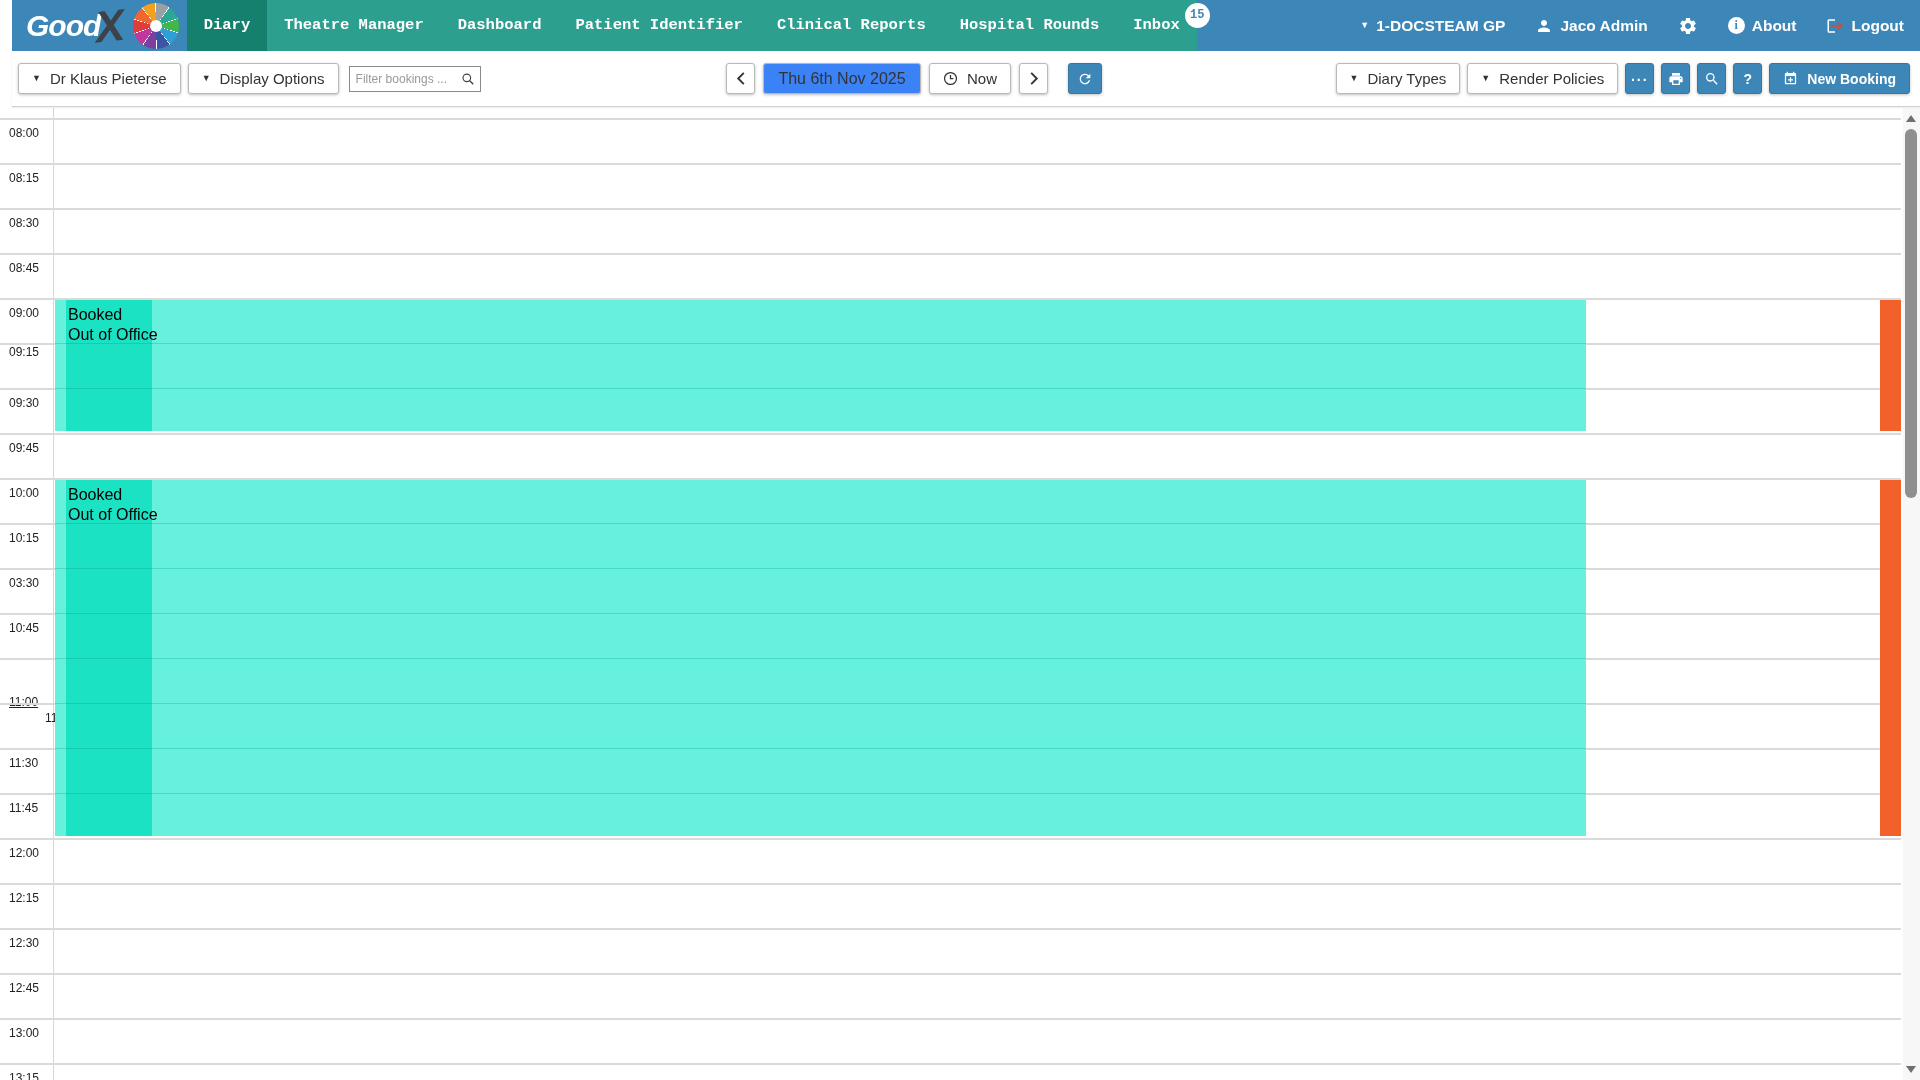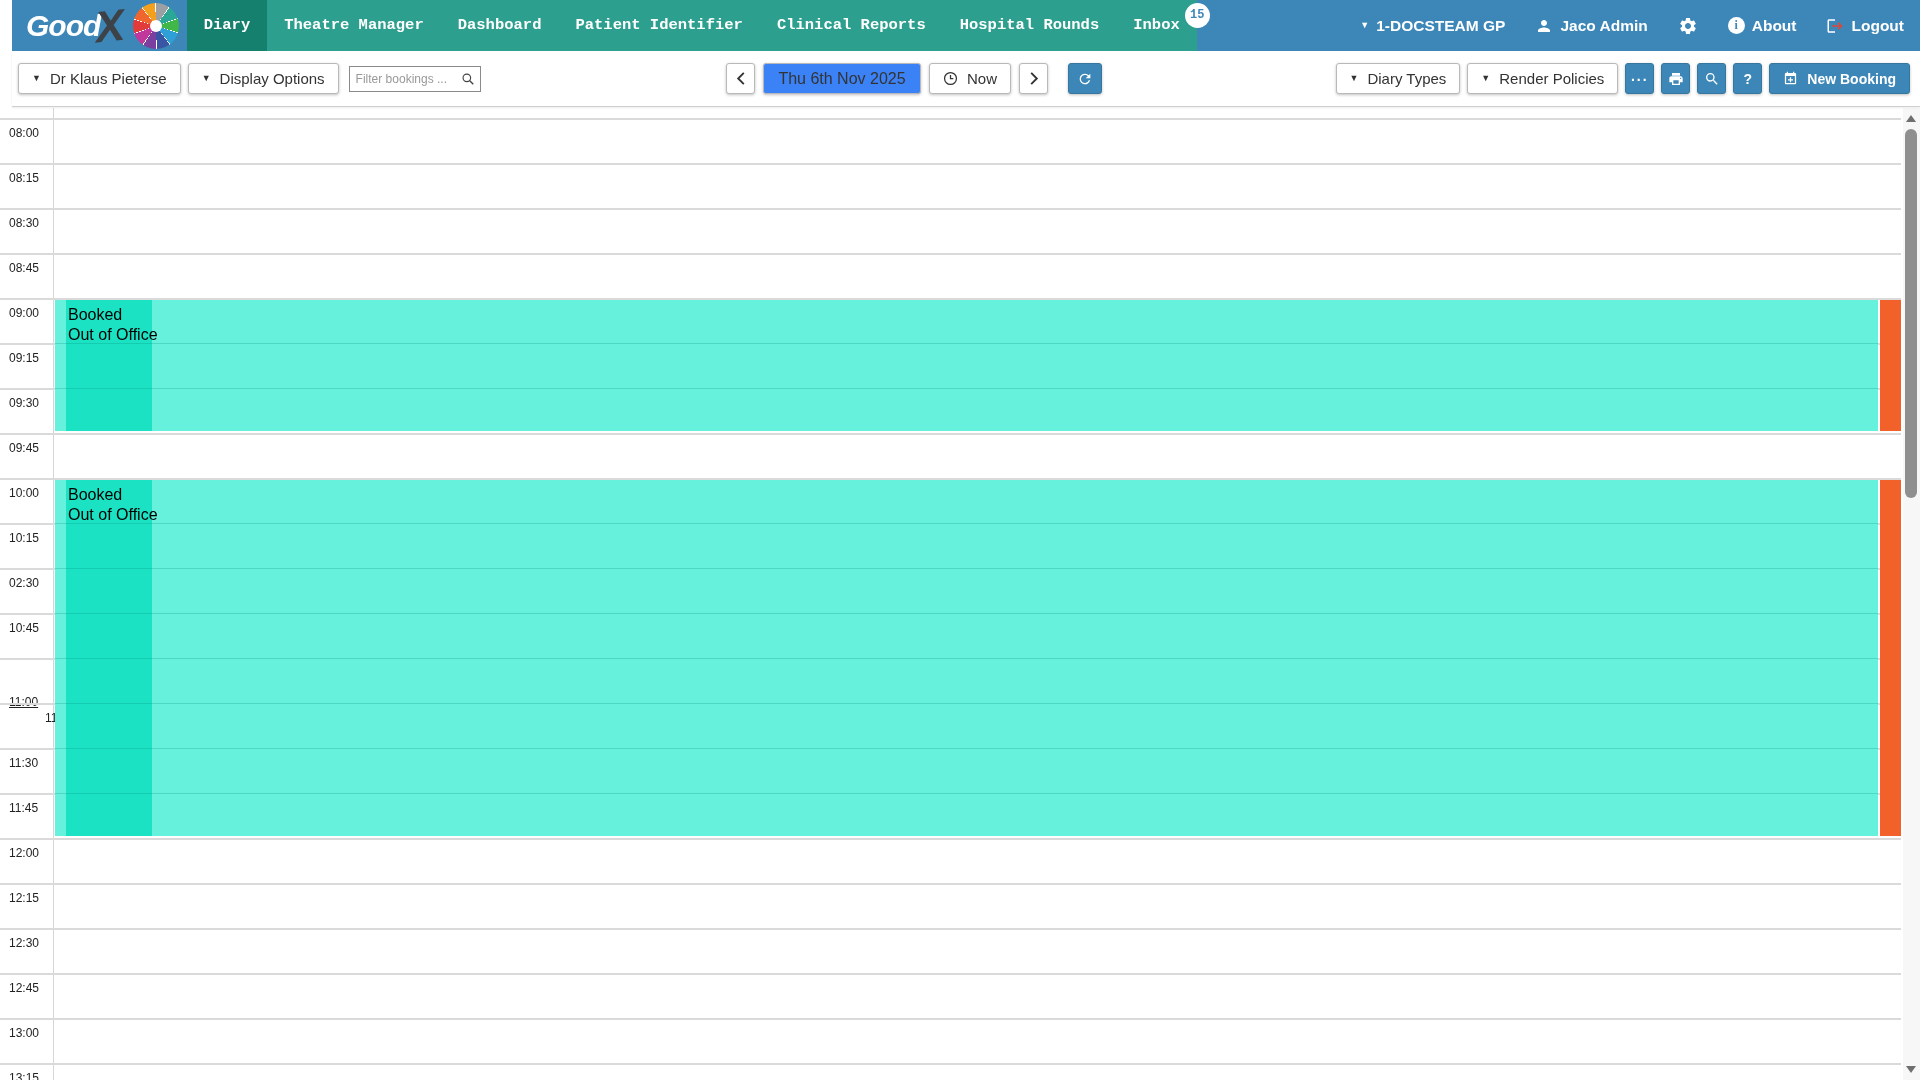--- a/index.html
+++ b/index.html
@@ -54,21 +54,21 @@
     color:#333; font-family:"Liberation Sans", sans-serif; }
   .filter-wrap input::placeholder { color:#999; }
   .filter-icon { flex:0 0 auto; margin-right:5px; display:flex; }
   .dots { letter-spacing:2px; font-weight:bold; font-size:14px; line-height:10px; padding-bottom:6px; }
 
   
   .calendar { position:absolute; top:108px; left:0; right:0; bottom:0; background:#fff; overflow:hidden; }
   .gutter-line { position:absolute; left:53px; top:0; bottom:0; width:1px; background:#d6d6d6; }
   .grid-line { position:absolute; left:0; width:1901px; height:2px; background:#dadada; }
   .time-label { position:absolute; left:9px; font-size:12px; color:#222; }
-  .booking { position:absolute; left:55px; width:1823px; cursor:pointer; }
+  .booking { position:absolute; left:55px; width:1531px; cursor:pointer; }
   .booking-dark { position:absolute; left:11px; top:0; bottom:0; width:86px; }
   .booking-slotline { position:absolute; left:0; right:0; height:1px; background:rgba(0,145,128,0.25); }
   .booking-text { position:absolute; left:13px; top:5px; font-size:16px; line-height:20px; color:#000; white-space:nowrap; }
   .policy-strip { position:absolute; left:1880px; width:21px; }
 
   
   .scrollbar { position:absolute; top:0; right:0; bottom:0; width:17px; background:#f7f7f7; }
   .sb-up { position:absolute; top:7px; left:3px; width:0; height:0; cursor:pointer;
     border-left:5.5px solid transparent; border-right:5.5px solid transparent; border-bottom:7px solid #6f6f6f; }
   .sb-down { position:absolute; bottom:7px; left:3px; width:0; height:0; cursor:pointer;
@@ -243,31 +243,31 @@
       <div class="time-label" style="top: 18px;">08:00</div>
       <div class="grid-line" style="top: 55px;"></div>
       <div class="time-label" style="top: 63px;">08:15</div>
       <div class="grid-line" style="top: 100px;"></div>
       <div class="time-label" style="top: 108px;">08:30</div>
       <div class="grid-line" style="top: 145px;"></div>
       <div class="time-label" style="top: 153px;">08:45</div>
       <div class="grid-line" style="top: 190px;"></div>
       <div class="time-label" style="top: 198px;">09:00</div>
       <div class="grid-line" style="top: 235px;"></div>
-      <div class="time-label" style="top: 243px; text-align: right;">09:15</div>
+      <div class="time-label" style="top: 237px; text-align: right;">09:15</div>
       <div class="grid-line" style="top: 280px;"></div>
       <div class="time-label" style="top: 288px;">09:30</div>
       <div class="grid-line" style="top: 325px;"></div>
       <div class="time-label" style="top: 333px;">09:45</div>
       <div class="grid-line" style="top: 370px;"></div>
       <div class="time-label" style="top: 378px;">10:00</div>
       <div class="grid-line" style="top: 415px;"></div>
       <div class="time-label" style="top: 423px;">10:15</div>
       <div class="grid-line" style="top: 460px;"></div>
-      <div class="time-label" style="top: 468px;">02:30</div>
+      <div class="time-label" style="top: 468px;">03:30</div>
       <div class="grid-line" style="top: 505px;"></div>
       <div class="time-label" style="top: 513px;">10:45</div>
       <div class="grid-line" style="top: 550px;"></div>
       <div class="time-label" style="top: 587px; text-decoration: underline;">11:00</div>
       <div class="grid-line" style="top: 595px;"></div>
       <div class="time-label" style="top: 603px; margin-left: 36px;">11:15</div>
       <div class="grid-line" style="top: 640px;"></div>
       <div class="time-label" style="top: 648px;">11:30</div>
       <div class="grid-line" style="top: 685px;"></div>
       <div class="time-label" style="top: 693px;">11:45</div>

